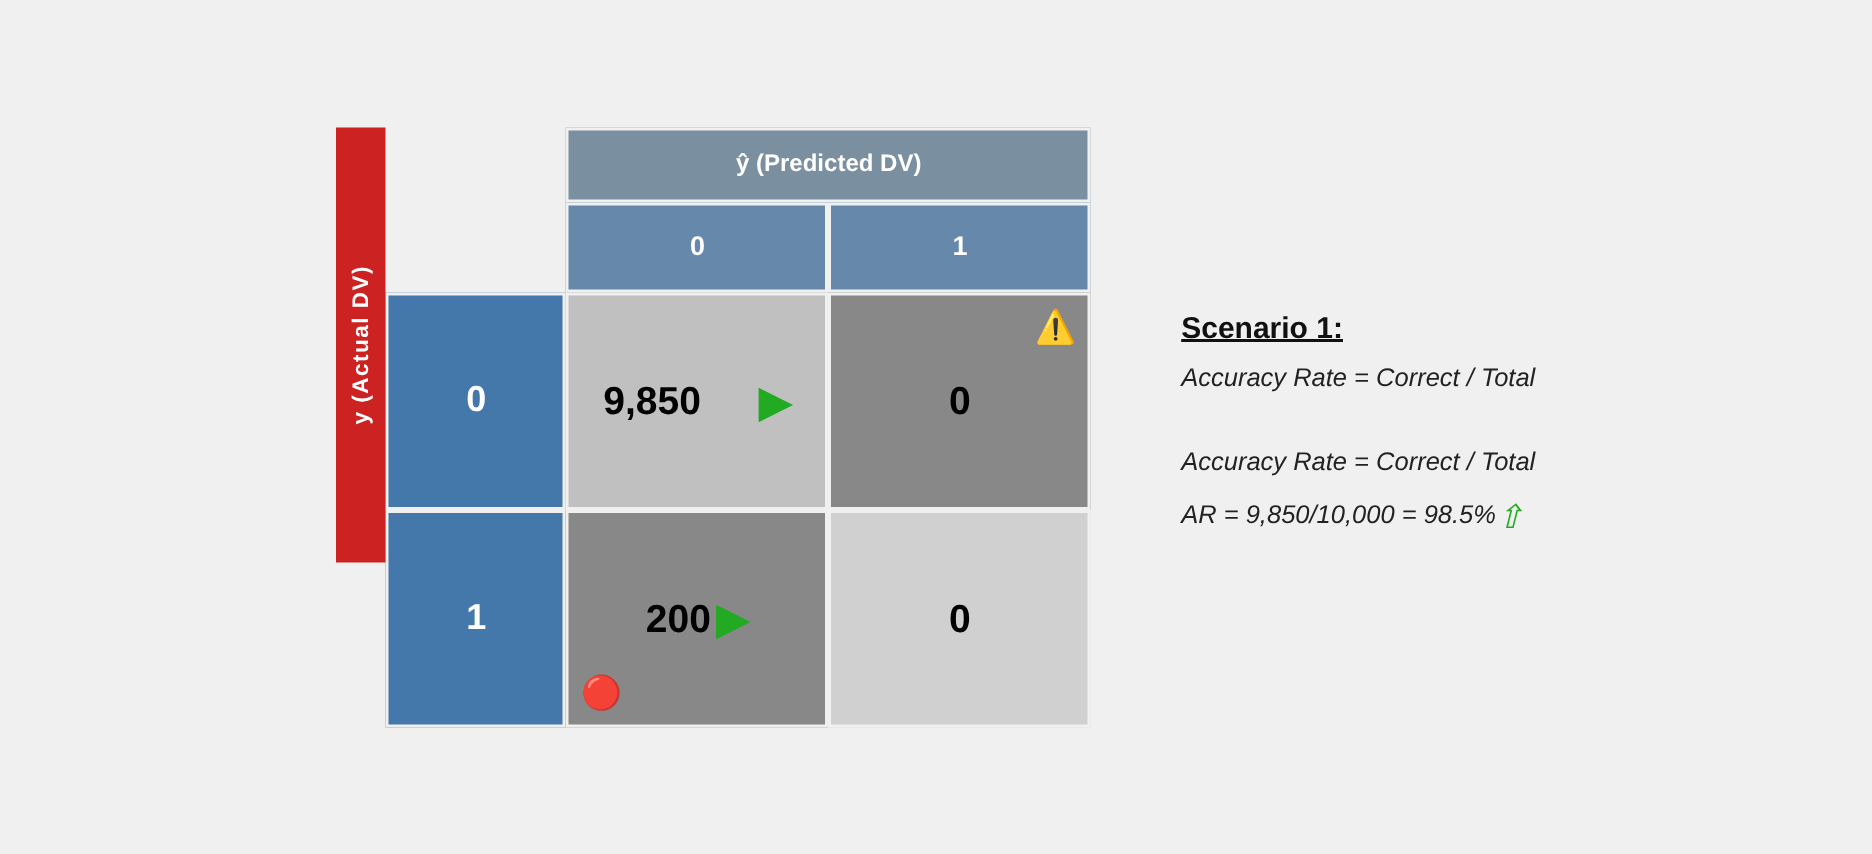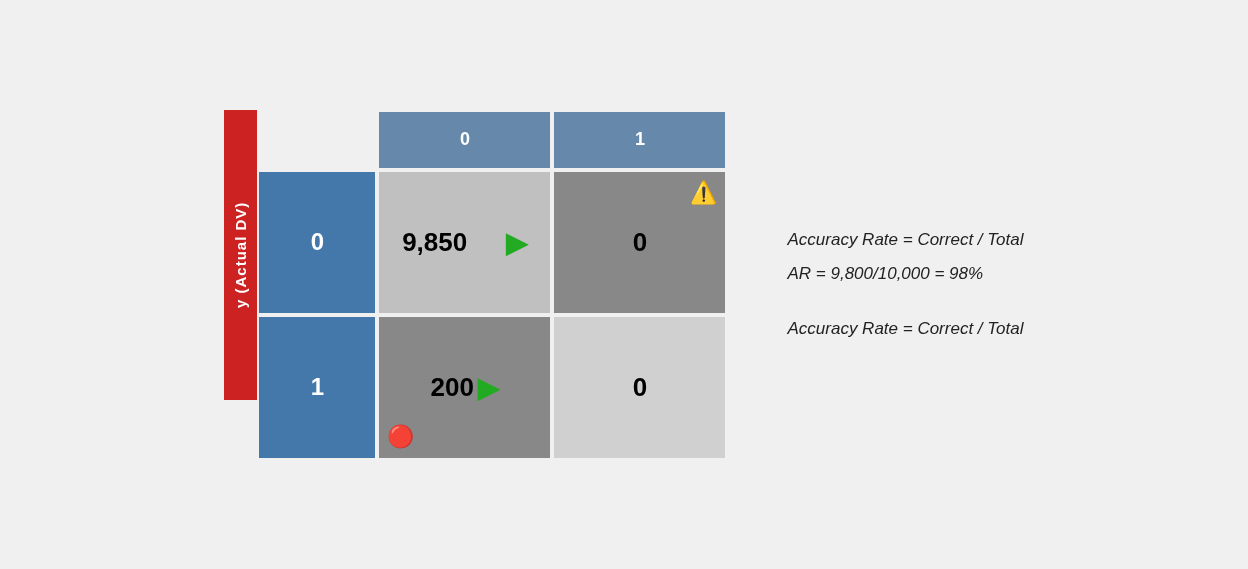--- a/index.html
+++ b/index.html
@@ -196,20 +196,24 @@
 <div class="container">
 
   <div class="matrix-wrapper">
 
     <div class="y-label-container">
       <div class="y-label">y (Actual DV)</div>
     </div>
 
     <div class="full-matrix">
 
+      <div class="header-row">
+        <div class="header-spacer"></div>
+        <div class="predicted-header">ŷ (Predicted DV)</div>
+      </div>
 
       <div class="header-row">
         <div class="header-spacer"></div>
         <div class="header-cell">0</div>
         <div class="header-cell">1</div>
       </div>
 
       <div class="data-row">
         <div class="row-header">0</div>
         <div class="data-cell cell-correct-top">
@@ -233,23 +237,26 @@
           <span>0</span>
         </div>
       </div>
 
     </div>
   </div>
 
   <div class="scenarios">
 
     <div class="scenario">
+      <div class="scenario-title">Scenario 1:</div>
       <div class="scenario-line">Accuracy Rate = Correct / Total</div>
-      <div class="scenario-line">AR = 9,800/10,000 = 98%</div>
     </div>
 
     <div class="scenario">
       <div class="scenario-line">Accuracy Rate = Correct / Total</div>
+      <div class="scenario-line">
+        <span>AR = 9,850/10,000 = 98.5%</span><span class="arrow-up-green">⇧</span>
+      </div>
     </div>
 
   </div>
 
 </div>
 
 </body></html>

